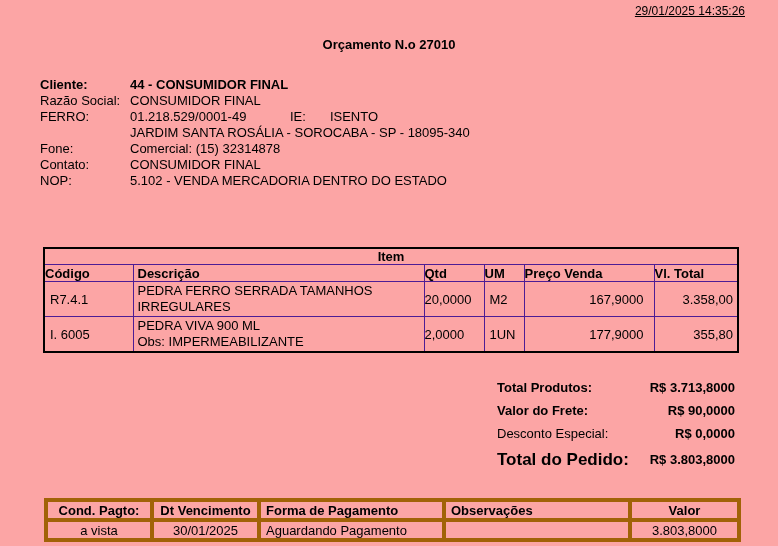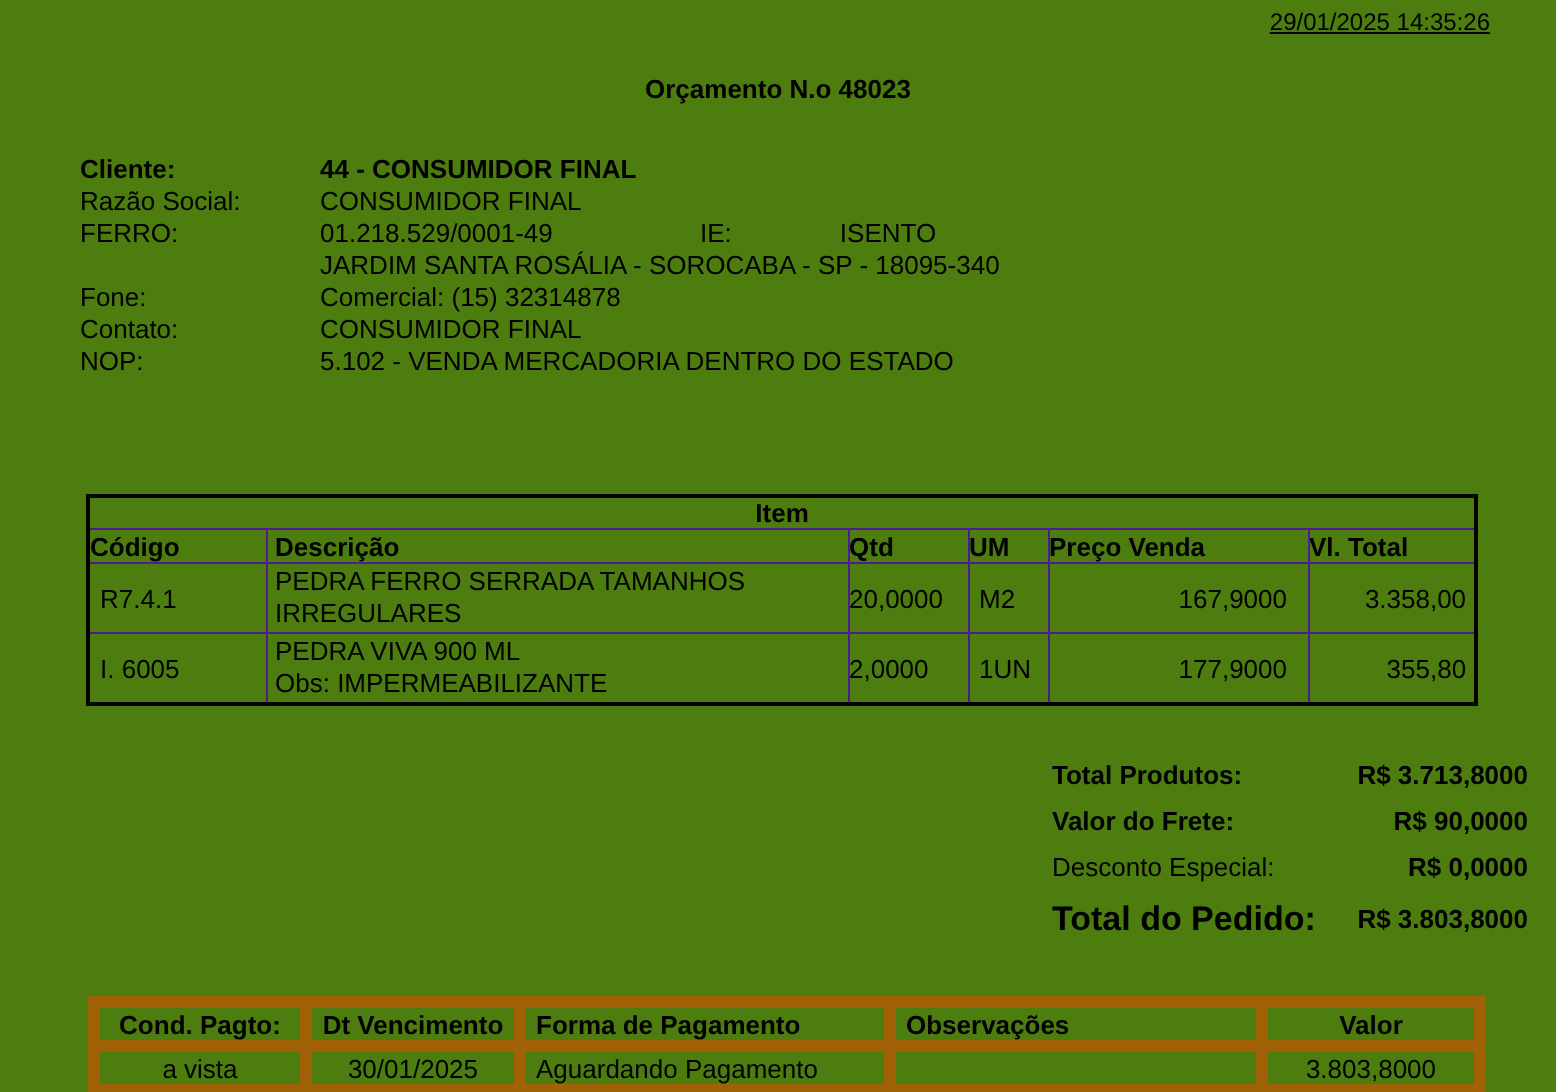--- a/index.html
+++ b/index.html
@@ -1,20 +1,20 @@
 <!DOCTYPE html>
 <html><head>
 <meta charset="utf-8">
 <style>
   html, body { margin: 0; padding: 0; background: #fff; }
   .page {
     position: relative;
     width: 778px;
     height: 546px;
-    background: #4d7c0f;
+    background: #fca5a5;
     color: #000000;
     font-family: "Liberation Sans", sans-serif;
     font-size: 13px;
     overflow: hidden;
   }
 
   
   .datetime {
     position: absolute;
     top: 4px;
@@ -34,21 +34,21 @@
   }
 
   
   .client-block {
     position: absolute;
     left: 40px;
     top: 77px;
     line-height: 16px;
     white-space: nowrap;
   }
-  .client-row { display: flex; gap: 30px; }
+  .client-row { display: flex; }
   .client-label { display: inline-block; width: 90px; flex: 0 0 90px; }
   .client-row.bold { font-weight: bold; }
   .cnpj-value { display: inline-block; width: 160px; }
   .ie-label { display: inline-block; margin-right: 24px; }
 
   
   table.items {
     position: absolute;
     left: 43px;
     top: 247px;
@@ -72,21 +72,21 @@
   td.cell-codigo { text-align: left; padding-left: 5px !important; }
   td.cell-desc { text-align: left; padding-left: 4px !important; white-space: pre-line; line-height: 16px; }
   td.cell-qtd { text-align: left; padding-right: 12px !important; }
   td.cell-um { text-align: left; padding-left: 5px !important; }
   td.cell-preco { text-align: right; padding-right: 10px !important; }
   td.cell-total { text-align: right; padding-right: 4px !important; }
 
   
   .totals-block {
     position: absolute;
-    left: 526px;
+    left: 497px;
     top: 380px;
     width: 238px;
   }
   .totals-row {
     display: flex;
     justify-content: space-between;
     align-items: baseline;
     height: 23px;
   }
   .totals-row .t-label { font-weight: bold; }
@@ -106,38 +106,38 @@
     position: absolute;
     left: 44px;
     top: 498px;
     width: 693px;
     border-collapse: collapse;
     border: 2px solid #000;
     table-layout: fixed;
     font-size: 13px;
   }
   table.payment th, table.payment td {
-    border: 6px solid #a16207;
+    border: 4px solid #a16207;
     padding: 0;
     vertical-align: middle;
     overflow: hidden;
   }
   table.payment th { height: 16px; font-weight: bold; }
   table.payment td { height: 16px; }
   .p-center { text-align: center; }
   .p-left { text-align: left; padding-left: 5px !important; }
 </style>
 </head>
 <body>
 
 <div class="page">
 
   <div class="datetime">29/01/2025 14:35:26</div>
 
-  <div class="doc-title">Orçamento N.o 48023</div>
+  <div class="doc-title">Orçamento N.o 27010</div>
 
   <div class="client-block">
     <div class="client-row bold">
       <span class="client-label">Cliente:</span>
       <span class="client-value">44 - CONSUMIDOR FINAL</span>
     </div>
     <div class="client-row">
       <span class="client-label">Razão Social:</span>
       <span class="client-value">CONSUMIDOR FINAL</span>
     </div>

